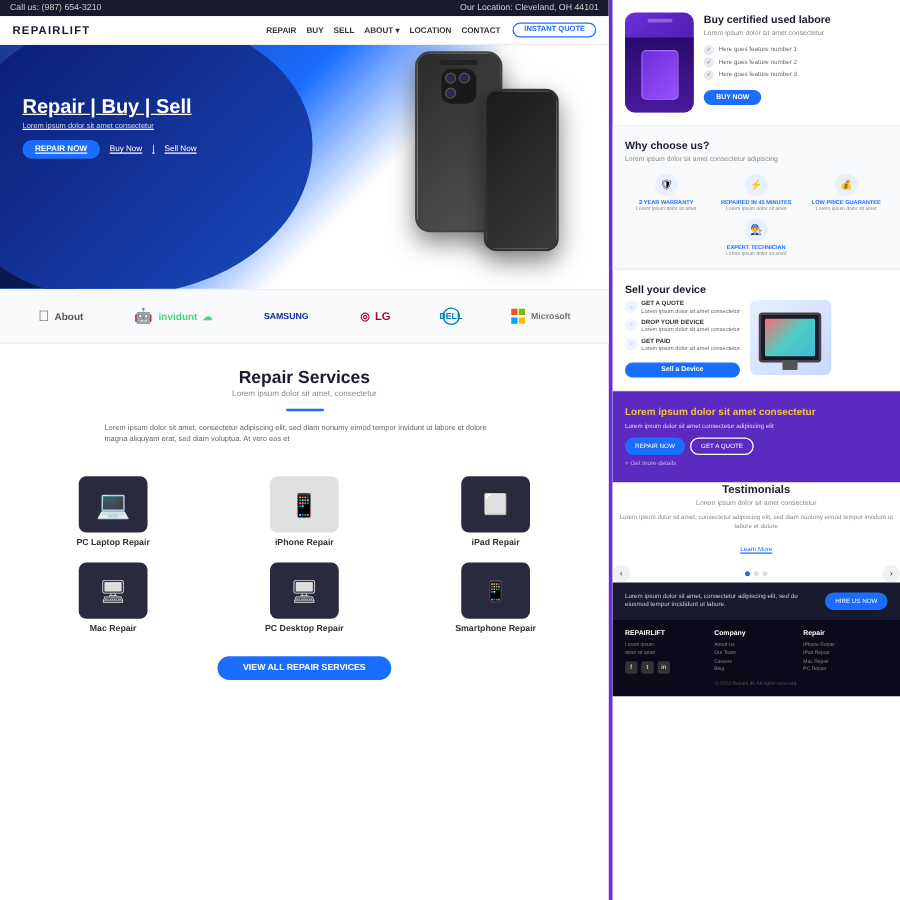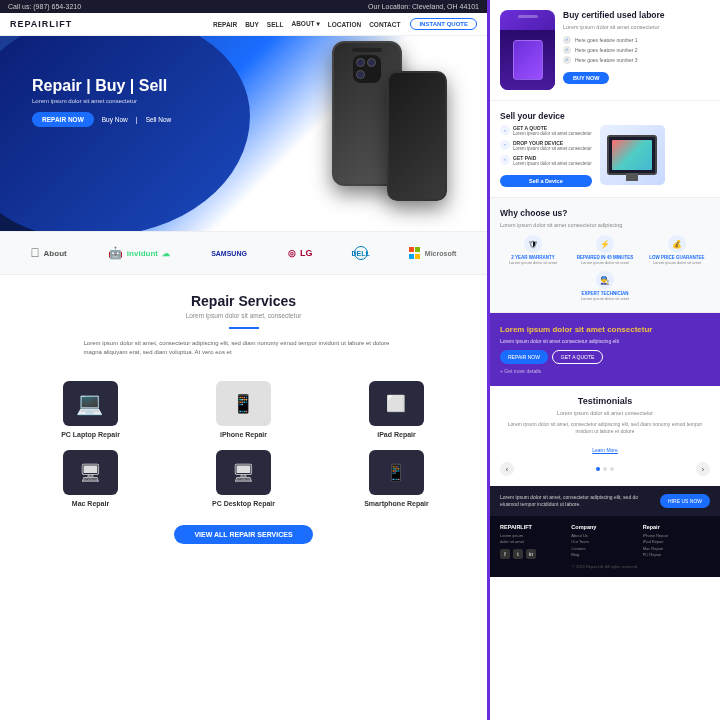--- a/index.html
+++ b/index.html
@@ -61,23 +61,24 @@
     .hero-bg-shape {
       position: absolute;
       top: -20px; left: -30px;
       width: 280px; height: 220px;
       background: linear-gradient(135deg, #0a1a6e, #1a4abf);
       border-radius: 50% 50% 60% 40%;
       z-index: 1;
     }
     .hero-content {
       position: absolute;
-      top: 40px; left: 32px;
+      top: 40px; left: 18px;
       z-index: 3;
       color: #fff;
+      text-decoration: underline;
     }
     .hero-title { font-size: 16px; font-weight: 900; color: #fff; line-height: 1.2; }
     .hero-subtitle { font-size: 13px; font-weight: 700; color: #fff; margin-top: 2px; }
     .hero-desc { font-size: 6px; color: rgba(255,255,255,0.8); margin-top: 3px; }
     .hero-btns { display: flex; gap: 8px; margin-top: 8px; align-items: center; }
     .hero-btn-primary {
       background: #1a6dff;
       color: #fff;
       border: none;
       border-radius: 12px;
@@ -324,21 +325,21 @@
     
     .rp-cta { background: #5b2ac0; padding: 12px 10px; }
     .rp-cta-title { font-size: 8px; font-weight: 800; color: #f0c040; margin-bottom: 4px; }
     .rp-cta-text { font-size: 5px; color: rgba(255,255,255,0.8); margin-bottom: 6px; }
     .rp-cta-btns { display: flex; gap: 4px; margin-bottom: 4px; }
     .rp-cta-btn1 { background: #1a6dff; color: #fff; border: none; border-radius: 8px; padding: 3px 8px; font-size: 5px; cursor: pointer; }
     .rp-cta-btn2 { background: transparent; border: 1px solid #fff; color: #fff; border-radius: 8px; padding: 3px 8px; font-size: 5px; cursor: pointer; }
     .rp-cta-link { font-size: 5px; color: rgba(255,255,255,0.6); }
 
     
-    .rp-testimonials { background: #fff; padding: 10px; }
+    .rp-testimonials { background: #fff; }
     .rp-test-title { font-size: 9px; font-weight: 800; color: #1a1a2e; text-align: center; margin-bottom: 4px; }
     .rp-test-text { font-size: 5px; color: #888; text-align: center; line-height: 1.4; }
     .rp-test-arrows { display: flex; justify-content: space-between; margin-top: 6px; }
     .rp-arrow { width: 14px; height: 14px; background: #f0f0f0; border-radius: 50%; display: flex; align-items: center; justify-content: center; font-size: 7px; color: #333; cursor: pointer; }
     .rp-dots { display: flex; justify-content: center; gap: 3px; margin-top: 5px; }
     .rp-dot-item { width: 4px; height: 4px; border-radius: 50%; background: #ddd; }
     .rp-dot-item.active { background: #1a6dff; }
 
     
     .rp-bottom-cta { background: #1a1a2e; padding: 8px 10px; display: flex; align-items: center; gap: 8px; }
@@ -522,20 +523,49 @@
         </div>
         <div class="rp-feature">
           <div class="rp-dot"></div>
           <span class="rp-feature-text">Here goes feature number 3</span>
         </div>
         <button class="rp-btn">BUY NOW</button>
       </div>
     </div>
   </div>
 
+  <div class="rp-section rp-why">
+    <div class="rp-section-title">Why choose us?</div>
+    <div class="rp-text">Lorem ipsum dolor sit amet consectetur adipiscing</div>
+    <div class="rp-why-grid">
+      <div class="rp-why-item">
+        <div class="rp-why-icon">🛡</div>
+        <div class="rp-why-label">2 YEAR WARRANTY</div>
+        <div class="rp-why-text">Lorem ipsum dolor sit amet</div>
+      </div>
+      <div class="rp-why-item">
+        <div class="rp-why-icon">⚡</div>
+        <div class="rp-why-label">REPAIRED IN 45 MINUTES</div>
+        <div class="rp-why-text">Lorem ipsum dolor sit amet</div>
+      </div>
+      <div class="rp-why-item">
+        <div class="rp-why-icon">💰</div>
+        <div class="rp-why-label">LOW PRICE GUARANTEE</div>
+        <div class="rp-why-text">Lorem ipsum dolor sit amet</div>
+      </div>
+      <div class="rp-why-item" style="grid-column: span 3; display:flex; justify-content:center;">
+        <div style="text-align:center;">
+          <div class="rp-why-icon" style="margin:0 auto 2px;">👨‍🔧</div>
+          <div class="rp-why-label">EXPERT TECHNICIAN</div>
+          <div class="rp-why-text">Lorem ipsum dolor sit amet</div>
+        </div>
+      </div>
+    </div>
+  </div>
+
   <div class="rp-section">
     <div class="rp-section-title">Sell your device</div>
     <div class="rp-sell">
       <div class="rp-sell-steps">
         <div class="rp-sell-step">
           <div class="rp-step-icon"></div>
           <div>
             <div class="rp-step-title">GET A QUOTE</div>
             <div class="rp-step-text">Lorem ipsum dolor sit amet consectetur</div>
           </div>
@@ -558,49 +588,20 @@
       </div>
 
       <div class="rp-monitor">
         <div class="monitor-shape">
           <div class="monitor-screen"></div>
         </div>
       </div>
     </div>
   </div>
 
-  <div class="rp-section rp-why">
-    <div class="rp-section-title">Why choose us?</div>
-    <div class="rp-text">Lorem ipsum dolor sit amet consectetur adipiscing</div>
-    <div class="rp-why-grid">
-      <div class="rp-why-item">
-        <div class="rp-why-icon">🛡</div>
-        <div class="rp-why-label">2 YEAR WARRANTY</div>
-        <div class="rp-why-text">Lorem ipsum dolor sit amet</div>
-      </div>
-      <div class="rp-why-item">
-        <div class="rp-why-icon">⚡</div>
-        <div class="rp-why-label">REPAIRED IN 45 MINUTES</div>
-        <div class="rp-why-text">Lorem ipsum dolor sit amet</div>
-      </div>
-      <div class="rp-why-item">
-        <div class="rp-why-icon">💰</div>
-        <div class="rp-why-label">LOW PRICE GUARANTEE</div>
-        <div class="rp-why-text">Lorem ipsum dolor sit amet</div>
-      </div>
-      <div class="rp-why-item" style="grid-column: span 3; display:flex; justify-content:center;">
-        <div style="text-align:center;">
-          <div class="rp-why-icon" style="margin:0 auto 2px;">👨‍🔧</div>
-          <div class="rp-why-label">EXPERT TECHNICIAN</div>
-          <div class="rp-why-text">Lorem ipsum dolor sit amet</div>
-        </div>
-      </div>
-    </div>
-  </div>
-
   <div class="rp-cta">
     <div class="rp-cta-title">Lorem ipsum dolor sit amet consectetur</div>
     <div class="rp-cta-text">Lorem ipsum dolor sit amet consectetur adipiscing elit</div>
     <div class="rp-cta-btns">
       <button class="rp-cta-btn1">REPAIR NOW</button>
       <button class="rp-cta-btn2">GET A QUOTE</button>
     </div>
     <div class="rp-cta-link">+ Get more details</div>
   </div>
 

